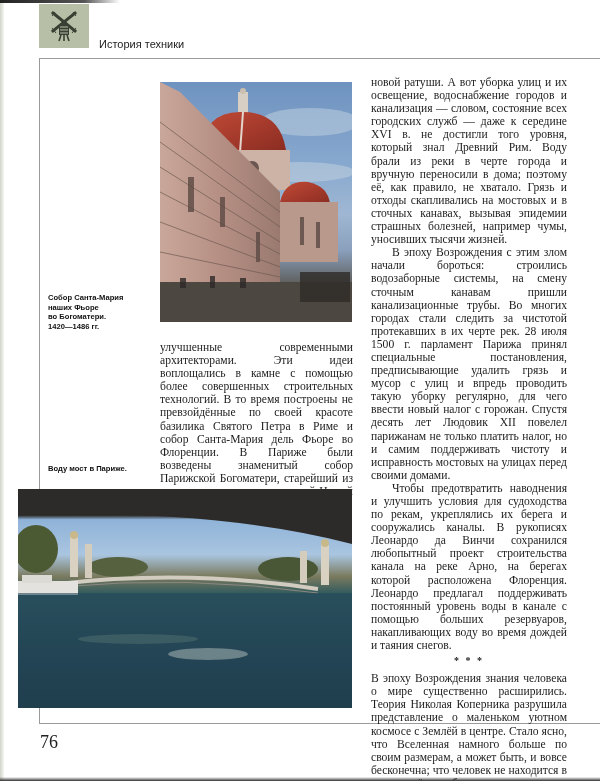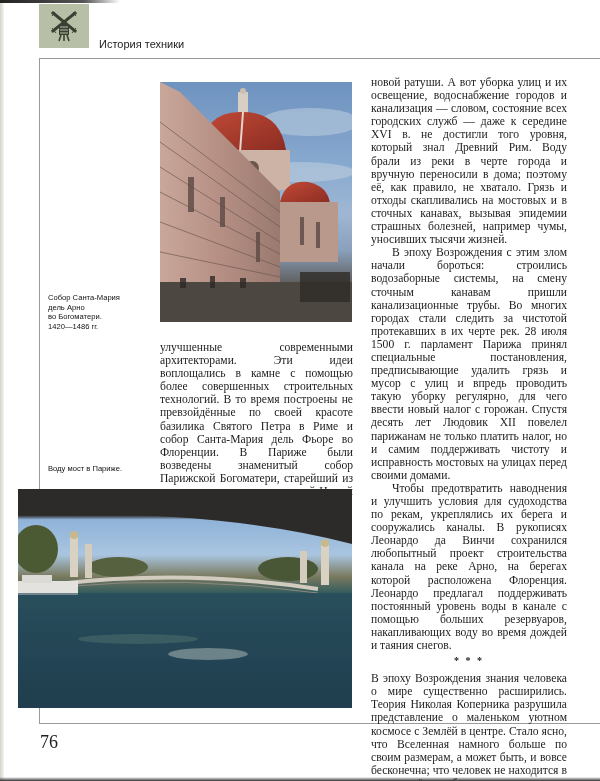--- a/index.html
+++ b/index.html
@@ -44,21 +44,21 @@
       position: absolute; left: 160px; top: 82px; width: 192px; height: 240px; overflow: hidden;
       background: linear-gradient(180deg, #6f93c0 0%, #88a9cf 35%, #9fb7d3 55%, #8aa0bd 70%, #5b5a56 85%, #4a4642 100%);
     }
     .photo-bridge {
       position: absolute; left: 18px; top: 489px; width: 334px; height: 219px; overflow: hidden;
       background: linear-gradient(180deg, #2b2a28 0%, #2b2a28 12%, #8fb3d8 14%, #a9c5e0 30%, #7a7a5e 40%, #2f5a5e 48%, #2a4e58 60%, #1f3e4a 80%, #19303c 100%);
     }
     .caption {
       position: absolute;
       font-family: "Liberation Sans", "DejaVu Sans", sans-serif;
-      font-size: 7.6px; font-weight: normal; line-height: 9.6px; color: #111;
+      font-size: 7.6px; font-weight: bold; line-height: 9.6px; color: #111;
     }
     .col {
       position: absolute;
       font-size: 11.6px; line-height: 13.1px;
       text-align: justify; color: #1c1c1c;
     }
     .col p { margin: 0; }
     .col p.indent { text-indent: 21px; }
     .stars {
       text-align: center; font-weight: bold; font-size: 10px; letter-spacing: 2px;
@@ -155,21 +155,21 @@
       <rect x="140" y="190" width="50" height="30"></rect>
       <rect x="20" y="196" width="6" height="10"></rect>
       <rect x="50" y="194" width="5" height="12"></rect>
       <rect x="80" y="196" width="6" height="10"></rect>
     </g>
   </svg>
 </div>
 
 <div class="caption" style="left:48px; top:293px; width:100px;">
   <div>Собор Санта-Мария</div>
-  <div>дель Арно</div>
+  <div>наших Фьоре</div>
   <div>во Богоматери.</div>
   <div>1420—1486 гг.</div>
 </div>
 
 <div class="caption" style="left:48px; top:464px; width:100px;">Воду мост в Париже.</div>
 
 <div class="col" style="left:160px; top:341px; width:193px;">
   <p>улучшенные современными архитекторами. Эти идеи воплощались в камне с помощью более совершенных строительных технологий. В то время построены не превзойдённые по своей красоте базилика Святого Петра в Риме и собор Санта-Мария дель Фьоре во Флоренции. В Париже были возведены знаменитый собор Парижской Богоматери, старейший из сохранившихся до наших дней Новый мост, начато строительство Лувра и</p>
 </div>
 

